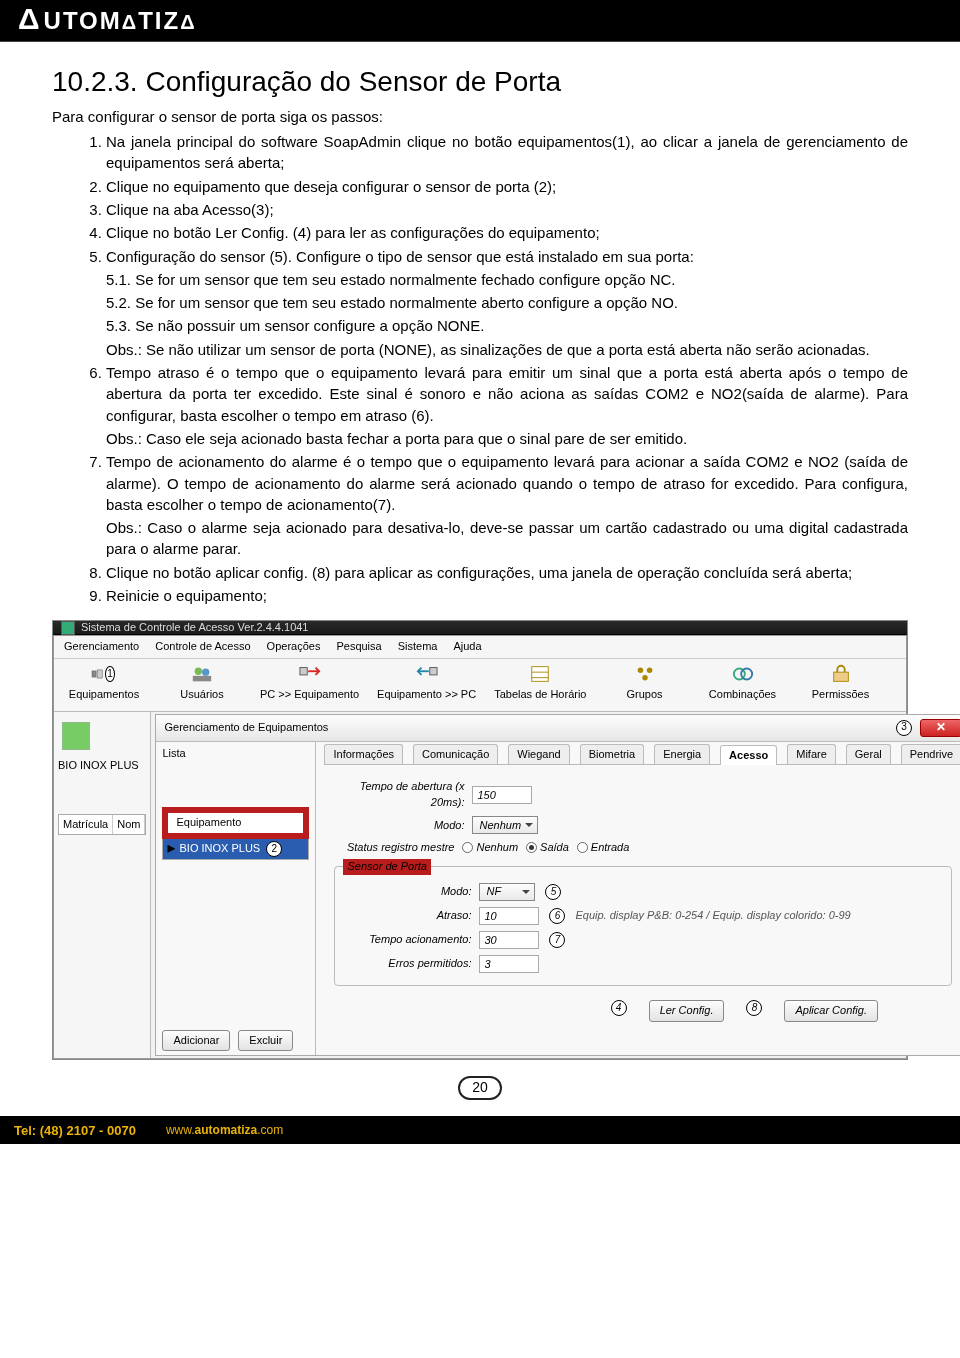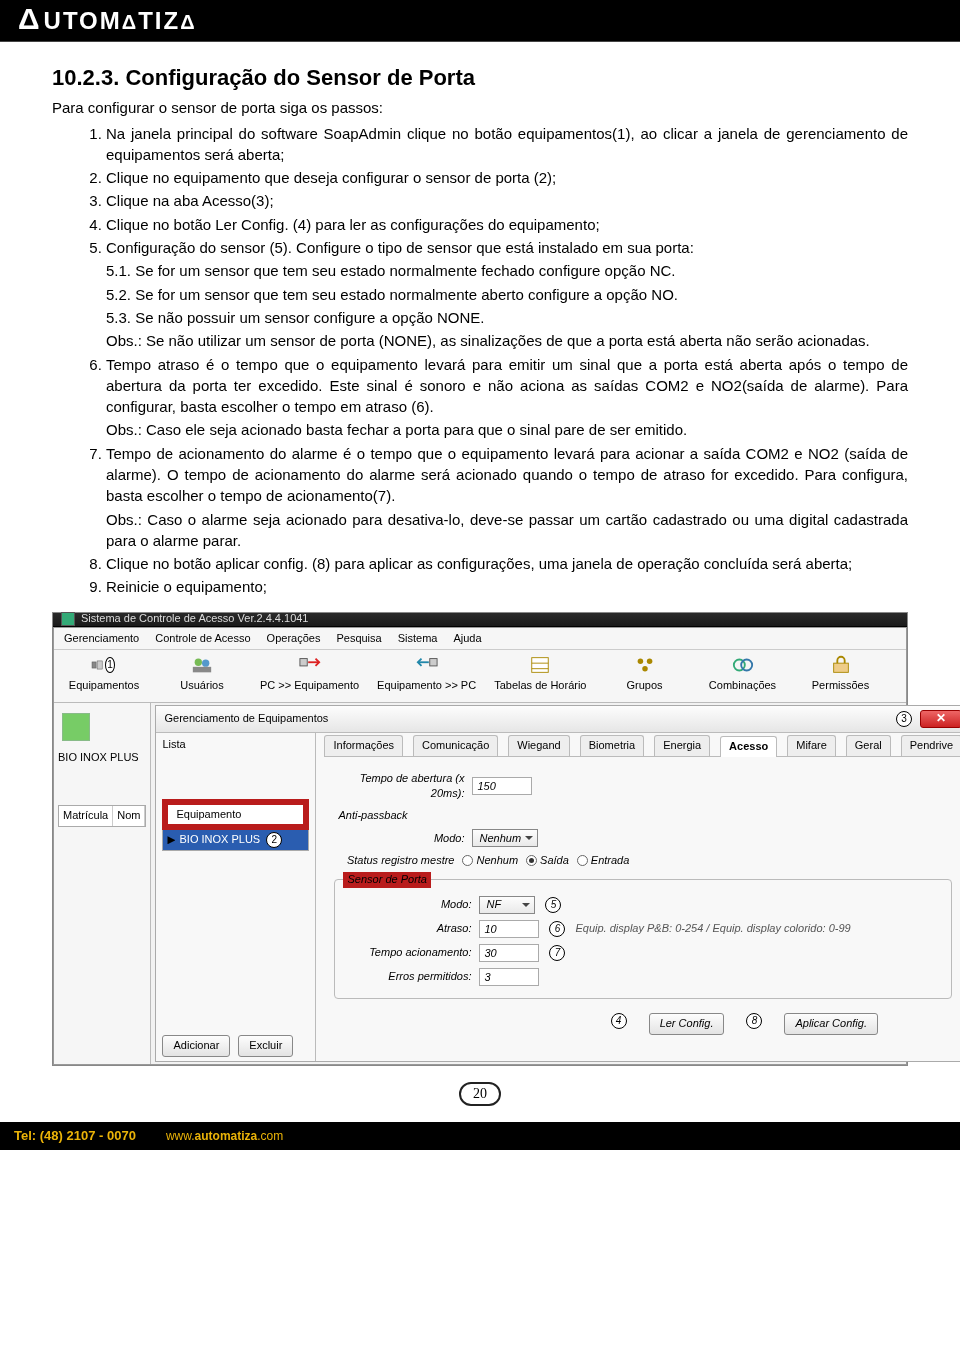--- a/index.html
+++ b/index.html
@@ -33,22 +33,22 @@
     line-height: 1;
     margin-right: 2px;
   }
 
   
   .page {
     padding: 14px 52px 10px 52px;
     line-height: 1.42;
   }
   h1.section-title {
-    font-size: 22px;
-    font-weight: 700;
+    font-size: 28px;
+    font-weight: 400;
     margin: 6px 0 4px 0;
   }
   .intro { margin: 2px 0 4px 0; }
 
   ol.steps {
     list-style: decimal;
     margin: 0;
     padding-left: 54px;
   }
   ol.steps > li {
@@ -331,21 +331,20 @@
     display:flex;
     gap: 20px;
     justify-content: center;
     padding: 10px 0 10px 200px;
   }
 
   
   .page-num {
     text-align:center;
     margin: 16px 0 0 0;
-    font-family: Liberation Serif, serif;
   }
   .page-num span {
     display:inline-block;
     border: 2px solid #222;
     border-radius: 14px;
     padding: 0 12px;
     font-size: 14px;
   }
   .footer-bar {
     margin-top: 6px;
@@ -543,23 +542,20 @@
                   <span class="tab">Mifare</span>
                   <span class="tab">Geral</span>
                   <span class="tab">Pendrive</span>
                 </div>
 
                 <div class="form-area">
                   <div class="form-row">
                     <span class="lbl">Tempo de abertura (x 20ms):</span>
                     <span class="tinput">150</span>
                   </div>
-                  <div class="form-row" style="margin-left:4px">
-                    <span>Anti-passback</span>
-                  </div>
                   <div class="form-row">
                     <span class="lbl">Modo:</span>
                     <span class="combo">
                         <span>Nenhum</span>
                       </span>
                   </div>
                   <div class="form-row">
                     <span class="lbl" style="width:120px">Status registro mestre</span>
                     <span><span class="radio-dot"></span><span>Nenhum</span></span>
                     <span><span class="radio-dot on"></span><span>Saída</span></span>

